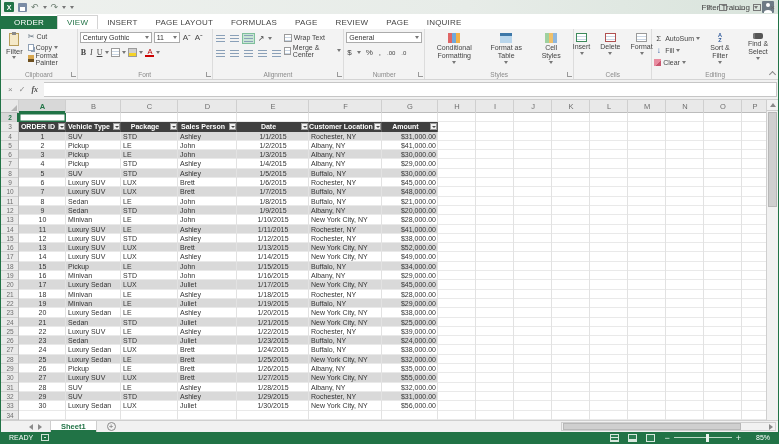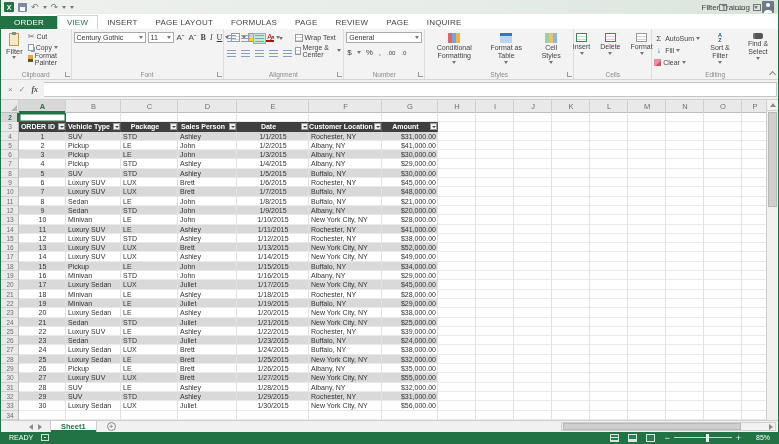--- a/index.html
+++ b/index.html
@@ -177,21 +177,21 @@
           </div>
         <div class="minirow">
             <span class="fp-ic"></span>
             <span>Format Painter</span>
           </div>
       </div>
       <div class="glabel">Clipboard</div>
       <div class="dlg"></div>
     </div>
 
-    <div class="rgroup" style="width:152px;flex-direction:row">
+    <div class="rgroup" style="width:152px;flex-direction:column">
       <div class="fontrow">
         <div class="selbox" style="width:72px">
             <span>Century Gothic</span>
             <span class="dd"></span>
           </div>
         <div class="selbox" style="width:26px">
             <span>11</span>
             <span class="dd"></span>
           </div>
         <span class="ficon">Aˆ</span>

